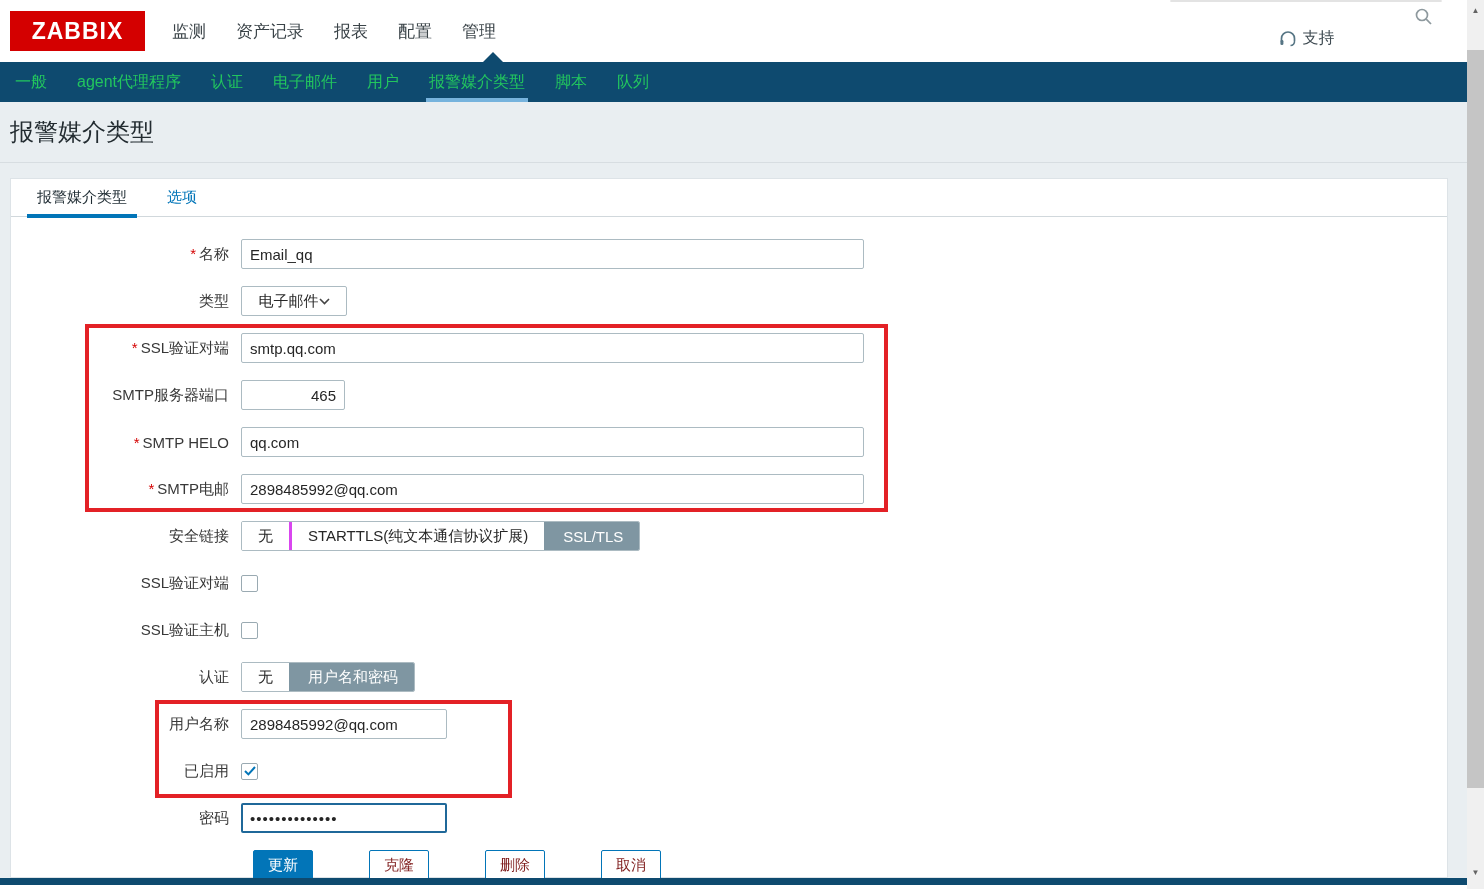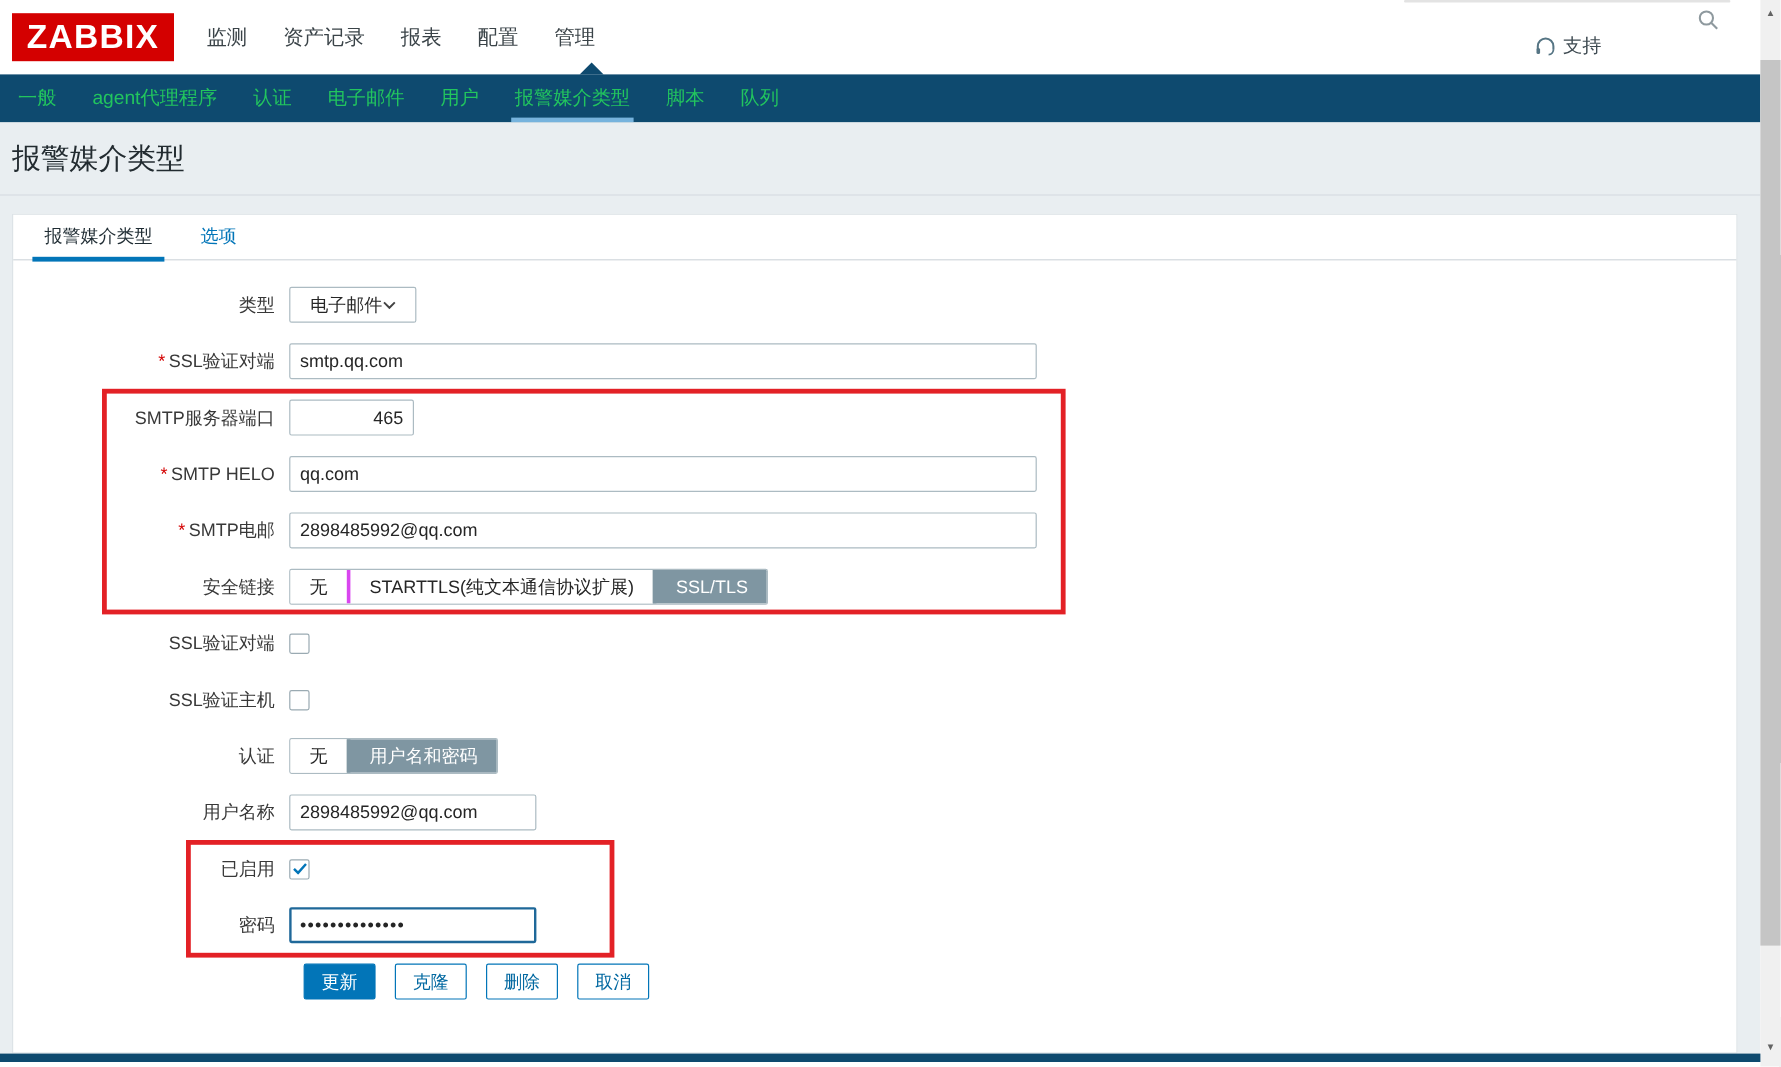--- a/index.html
+++ b/index.html
@@ -3,21 +3,21 @@
 <meta charset="utf-8">
 <style>
   * { margin:0; padding:0; box-sizing:border-box; }
   html,body { background:#fff; }
   body { font-family:"Liberation Sans","DejaVu Sans",sans-serif; }
   .page { position:relative; width:1484px; height:889px; overflow:hidden; background:#fff; }
 
   
   .topbar { position:absolute; top:0; left:0; width:1484px; height:62px; background:#fff; }
   .logo { position:absolute; left:10px; top:11px; width:135px; height:40px; background:#d40000;
-          color:#fff; font-size:28px; font-weight:bold; letter-spacing:1px;
+          color:#fff; font-size:23px; font-weight:bold; letter-spacing:1px;
           display:flex; align-items:center; justify-content:center; }
   .main-nav { position:absolute; left:172px; top:0; height:62px; display:flex; align-items:center; gap:30px; }
   .main-nav a { font-size:17px; color:#3a4348; text-decoration:none; cursor:pointer; }
   .nav-arrow { position:absolute; left:483px; top:52px; width:0; height:0;
                border-left:10px solid transparent; border-right:10px solid transparent;
                border-bottom:10px solid #0e4a6f; }
   .topbar-right { position:absolute; right:42px; top:0; height:62px; display:flex; align-items:center; gap:26px;flex-direction:column; }
   .search-box { position:relative; width:272px; height:32px; background:#ededed; border:1px solid #e3e3e3; border-radius:2px; }
   .search-box input { position:absolute; left:0; top:0; width:100%; height:100%; background:transparent; border:none; outline:none;
                       padding:0 34px 0 10px; font-size:14px; color:#333; }
@@ -67,21 +67,21 @@
   .seg:first-child { border-left:none; }
   .seg.selected { background:#7f96a2; color:#fff; border-left-color:#7f96a2; }
 
   .checkbox { width:17px; height:17px; border:1px solid #9aaab2; border-radius:2px; background:#fff; cursor:pointer;
               display:flex; align-items:center; justify-content:center; }
 
   .btn-row { display:flex; align-items:center; gap:16px; margin-left:242px; margin-top:0; }
   .btn { height:30px; padding:0 14px; font-size:15px; border-radius:2px; cursor:pointer;
          font-family:"Liberation Sans","DejaVu Sans",sans-serif; }
   .btn.primary { background:#0275b8; border:1px solid #0275b8; color:#fff; }
-  .btn.secondary { background:#fff; border:1px solid #0275b8; color:#0369a1; }
+  .btn.secondary { background:#fff; border:1px solid #0275b8; color:#7f1d1d;margin-left:40px; }
 
   
   .red-rect { position:absolute; border:4px solid #e32126; background:transparent; pointer-events:none; }
   .rect1 { left:85px; top:324px; width:803px; height:188px; }
   .rect2 { left:155px; top:700px; width:357px; height:98px; }
 
   
   .scrollbar { position:absolute; right:0; top:0; width:17px; height:889px; background:#f0f0f0; }
   .sb-arrow { position:absolute; left:0; width:17px; height:17px; display:flex; align-items:center; justify-content:center;
               font-size:8px; color:#636363; }
@@ -170,20 +170,24 @@
   </div>
 
   <div class="card">
     <div class="tabbar">
       <div class="tab active">报警媒介类型</div>
       <div class="tab link">选项</div>
     </div>
 
     <div class="form">
 
+      <div class="row">
+        <div class="label"><span class="req">*</span><span>名称</span></div>
+        <input class="input w620" value="Email_qq" style="">
+      </div>
 
       <div class="row">
         <div class="label"><span>类型</span></div>
         <div class="select">
           <span>电子邮件</span>
           <span>
             <svg width="11" height="7" viewBox="0 0 11 7" fill="none">
                 <polyline points="1,1 5.5,5.5 10,1" stroke="#444" stroke-width="1.6"></polyline>
               </svg>
           </span>

